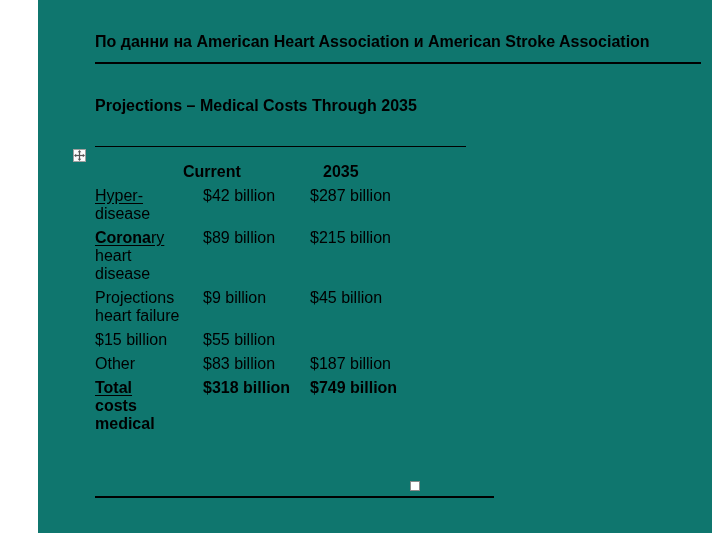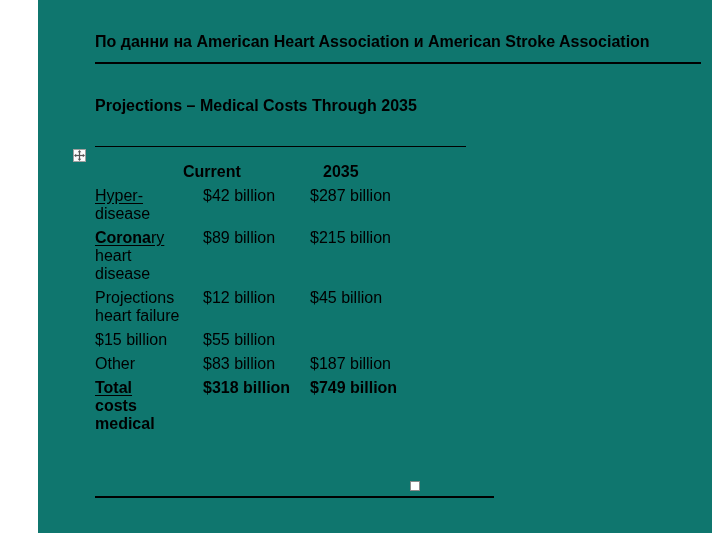--- a/index.html
+++ b/index.html
@@ -117,21 +117,21 @@
             <div class="line"><span>disease</span></div>
           </div>
           <div class="cell">$89 billion</div>
           <div class="cell">$215 billion</div>
         </div>
         <div class="trow">
           <div class="cell">
             <div class="line"><span>Projections</span></div>
             <div class="line"><span>heart failure</span></div>
           </div>
-          <div class="cell">$12 billion</div>
+          <div class="cell">$9 billion</div>
           <div class="cell">$45 billion</div>
         </div>
         <div class="trow">
           <div class="cell">$15 billion</div>
           <div class="cell">$55 billion</div>
         </div>
         <div class="trow">
           <div class="cell">
             <div class="line"><span>Other</span></div>
           </div>

